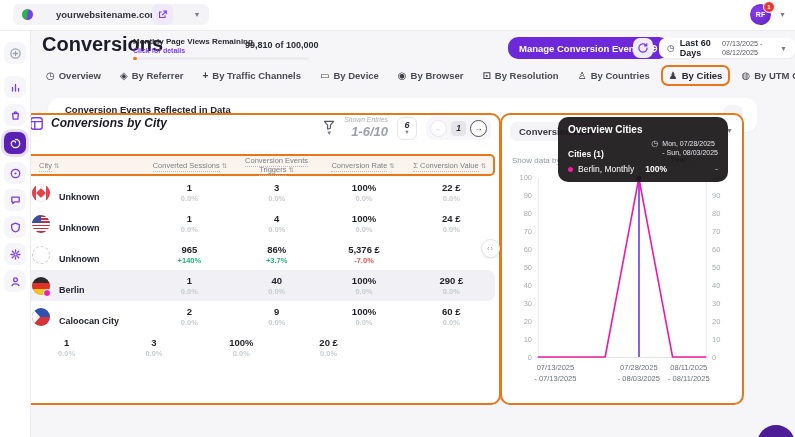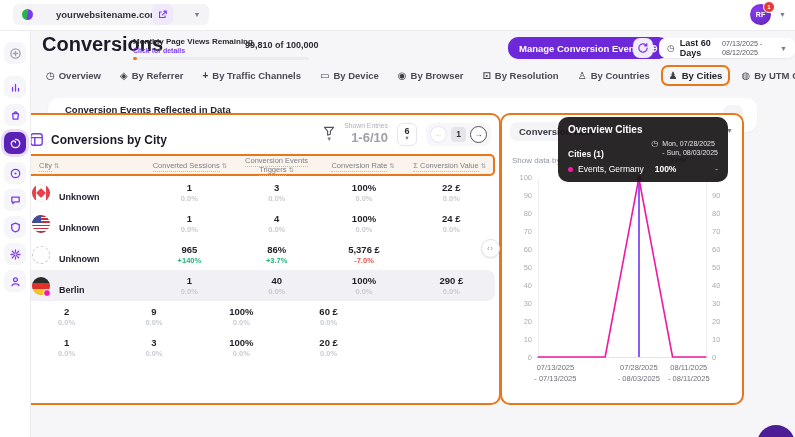--- a/index.html
+++ b/index.html
@@ -62,21 +62,21 @@
   
   .events-card{position:absolute;left:48px;top:98px;width:709px;height:34px;background:#fff;
                border-radius:10px;box-shadow:0 1px 2px rgba(0,0,0,.04);}
   .ev-title{position:absolute;left:17px;top:6px;font-size:9.5px;font-weight:700;color:#26262e;}
   .ev-sub{position:absolute;left:17px;top:19px;font-size:7.5px;color:#9CA0A8;white-space:pre;}
   .ev-chev{position:absolute;right:14px;top:7px;width:20px;height:20px;border-radius:7px;
            background:#F4F3F6;display:flex;align-items:center;justify-content:center;cursor:pointer;}
   
   .table-panel{position:absolute;left:17px;top:113px;width:480px;height:288px;background:#fff;
                border:2px solid #E8761B;border-radius:10px;z-index:5;}
-  .tp-head{position:absolute;left:10px;right:8px;top:7px;display:flex;align-items:flex-end;}
+  .tp-head{position:absolute;left:10px;right:8px;top:1px;display:flex;align-items:flex-start;font-style:italic;}
   .tp-title{font-size:12px;font-weight:700;color:#1B1B26;margin-left:7px;}
   .tp-controls{margin-left:auto;display:flex;align-items:center;gap:9px;}
   .funnel{display:flex;flex-direction:column;align-items:center;cursor:pointer;}
   .funnel .chev{font-size:6px;margin-top:-1px;}
   .entries{text-align:right;line-height:1.25;}
   .entries-label{font-size:6.8px;color:#ADB0B8;}
   .entries-value{font-size:13px;color:#9CA0A8;font-weight:600;}
   .psize{width:18px;height:21px;border:1px solid #E6E5EA;border-radius:6px;display:flex;
          flex-direction:column;align-items:center;justify-content:center;cursor:pointer;background:#fff;}
   .psize .n{font-size:9px;font-weight:700;color:#2b2b33;line-height:1;}
@@ -433,20 +433,26 @@
           <div class="cell">
             <div class="v">100%</div>
             <div class="d neutral">0.0%</div>
           </div>
           <div class="cell">
             <div class="v">290 £</div>
             <div class="d neutral">0.0%</div>
           </div>
         </div>
         <div class="trow">
+          <div class="citycell">
+            <div class="flagwrap">
+              <div class="flag f-ph"></div>
+            </div>
+            <div class="cityname">Caloocan City</div>
+          </div>
           <div class="cell">
             <div class="v">2</div>
             <div class="d neutral">0.0%</div>
           </div>
           <div class="cell">
             <div class="v">9</div>
             <div class="d neutral">0.0%</div>
           </div>
           <div class="cell">
             <div class="v">100%</div>
@@ -540,21 +546,21 @@
     <div class="tt-row2">
       <span class="tt-cities">Cities  (1)</span>
       <span class="tt-date-wrap">
         <span class="tt-clock">◷</span>
         <span class="tt-date">Mon, 07/28/2025
 - Sun, 08/03/2025</span>
       </span>
     </div>
     <div class="tt-row3">
       <span class="tt-dot"></span>
-      <span class="tt-series">Events, Germany</span>
+      <span class="tt-series">Berlin, Monthly</span>
       <span class="tt-val">100%</span>
       <span class="tt-dash">-</span>
     </div>
   </div>
 
   <div class="handle">‹›</div>
   <div class="fab"></div>
 </div>
 
 </body></html>

